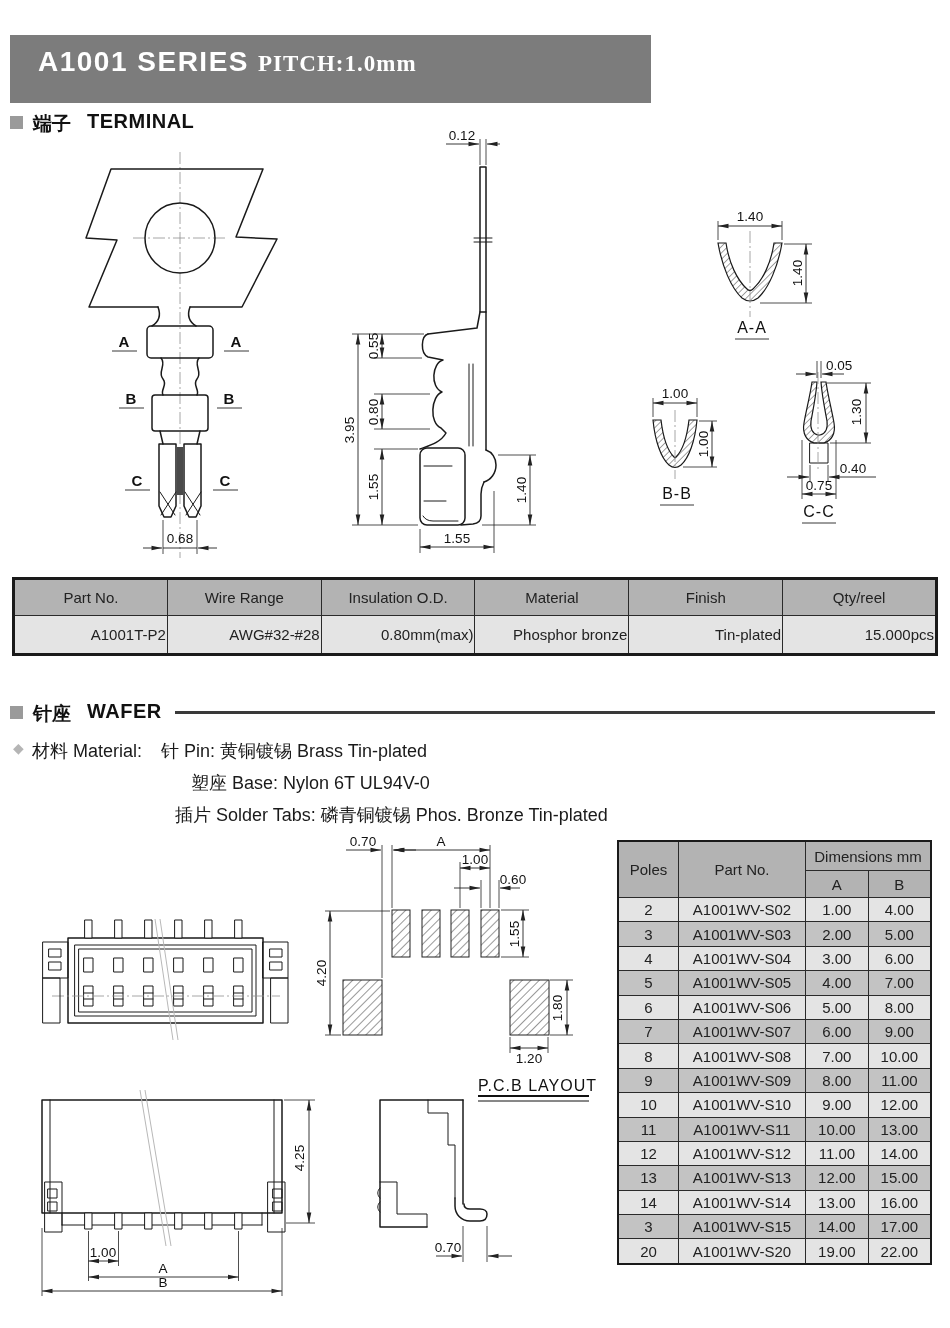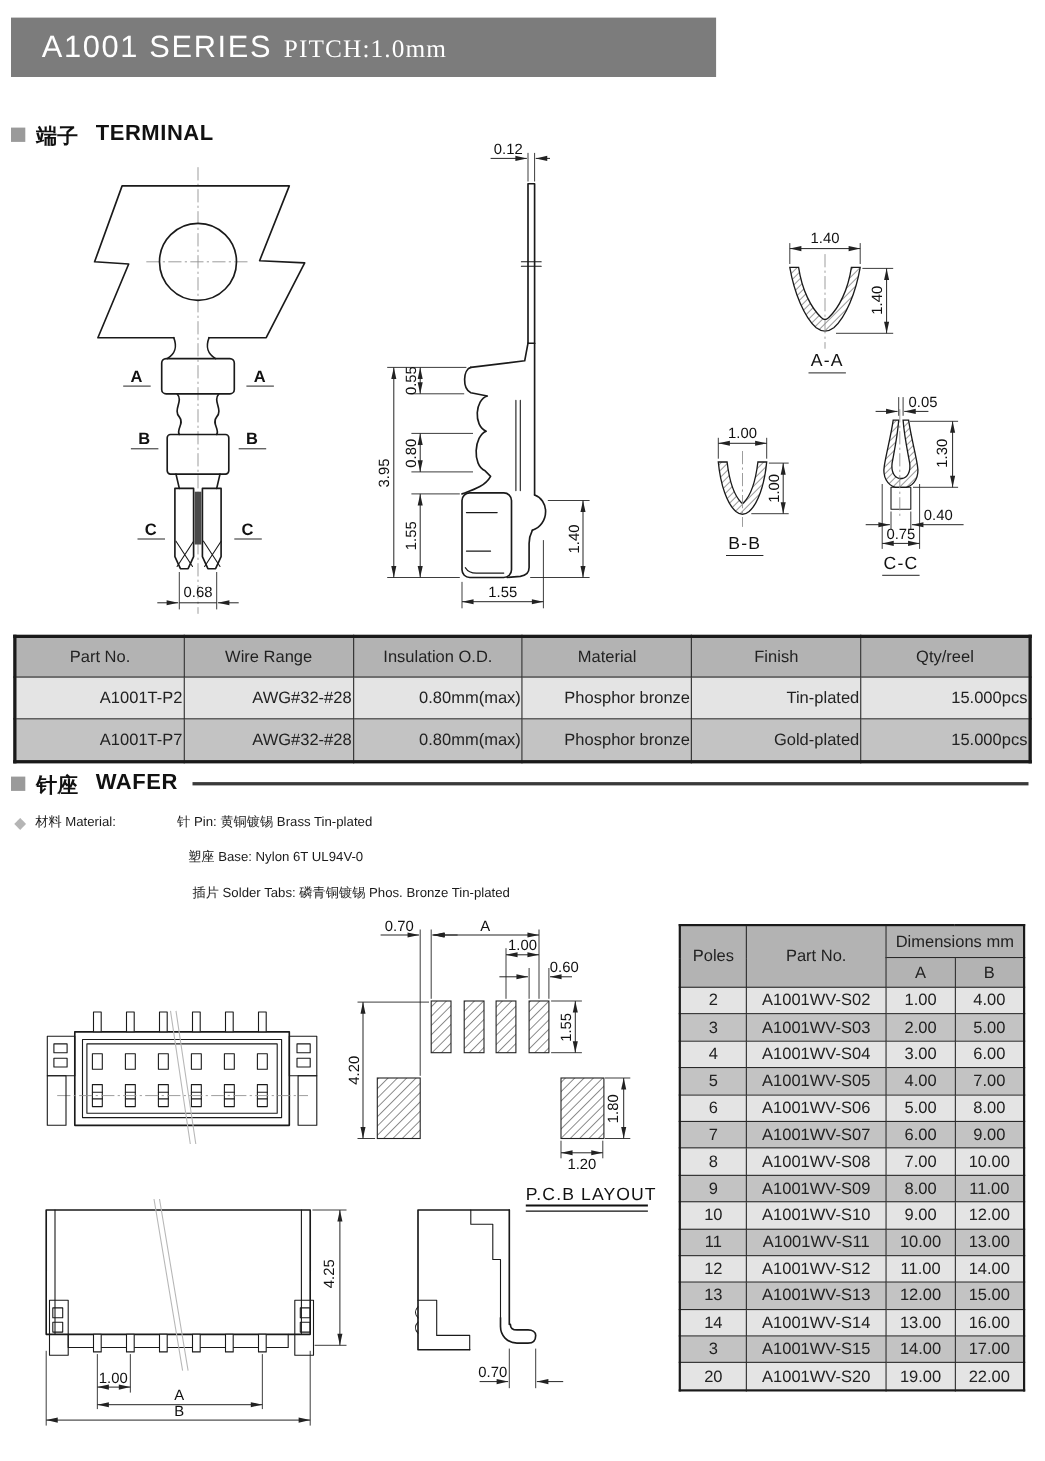--- a/index.html
+++ b/index.html
@@ -1,26 +1,26 @@
 <!DOCTYPE html>
 <html style="--bar: #7c7c7c; --th: #b3b3b3; --rl: #e4e4e4; --rd: #c3c3c3; --bullet: #9a9a9a;"><head>
 <meta charset="utf-8">
 <style>
   html,body{margin:0;padding:0;}
   body{width:950px;height:1328px;position:relative;background:#fff;font-family:"Liberation Sans",sans-serif;overflow:hidden;}
   .abs{position:absolute;}
-  .bar{left:10px;top:16px;width:641px;height:54px;background:var(--bar,#7c7c7c);}
+  .bar{left:10px;top:35px;width:641px;height:68px;background:var(--bar,#7c7c7c);font-weight:bold;}
   .bar-series{position:absolute;left:28px;top:11px;font-size:28px;letter-spacing:1.5px;color:#fff;}
   .bar-pitch{position:absolute;left:248px;top:16px;font-size:23px;color:#fff;font-family:"Liberation Serif",serif;letter-spacing:1px;}
   .sq{width:13px;height:13px;background:var(--bullet,#9a9a9a);}
   .sec-cn{font-size:19px;font-weight:bold;color:#111;}
   .sec-en{font-size:20px;font-weight:bold;color:#111;letter-spacing:0.5px;}
   .sec-line{height:3px;background:#3a3a3a;}
   .diamond{color:#b5b5b5;font-size:14px;}
-  .mat{font-size:12px;color:#1a1a1a;}
+  .mat{font-size:18px;color:#1a1a1a;}
   table{border-collapse:collapse;position:absolute;text-align:center;color:#222;}
   .t1{left:12px;top:577px;width:926px;border:3px solid #1a1a1a;font-size:15px;table-layout:fixed;}
   .t1 th{background:var(--th,#b3b3b3);height:33px;border:1px solid #2a2a2a;font-weight:normal;font-size:15px;}
   .t1 td{height:35px;border:1px solid #2a2a2a;text-align:right;}
   .t1 tbody tr:nth-child(odd){background:var(--rl,#e4e4e4);}
   .t1 tbody tr:nth-child(even){background:var(--rd,#c3c3c3);}
   .t2{left:617px;top:840px;width:315px;border:2px solid #1a1a1a;font-size:15px;table-layout:fixed;}
   .t2 th{background:var(--th,#b3b3b3);border:1px solid #2a2a2a;font-weight:normal;font-size:15px;}
   .t2 td{border:1px solid #2a2a2a;height:23.4px;padding:0;}
   .t2 tbody tr:nth-child(odd){background:var(--rl,#e4e4e4);}
@@ -49,49 +49,41 @@
 <span class="abs sec-en" style="left:87px;top:110px;">TERMINAL</span>
 
 <div class="abs sq" style="left:10px;top:706px;"></div>
 <span class="abs sec-cn" style="left:33px;top:701px;">针座</span>
 <span class="abs sec-en" style="left:87px;top:700px;">WAFER</span>
 <div class="abs sec-line" style="left:175px;top:711px;width:760px;"></div>
 
 <span class="abs diamond" style="left:13px;top:740px;">◆</span>
 <span class="abs mat" style="left:32px;top:739px;">材料 Material:</span>
 <span class="abs mat" style="left:161px;top:739px;">针 Pin: 黄铜镀锡 Brass Tin-plated</span>
-<span class="abs mat" style="left:171px;top:771px;">塑座 Base: Nylon 6T UL94V-0</span>
+<span class="abs mat" style="left:191px;top:771px;">塑座 Base: Nylon 6T UL94V-0</span>
 <span class="abs mat" style="left:175px;top:803px;">插片 Solder Tabs: 磷青铜镀锡 Phos. Bronze Tin-plated</span>
 
 <table class="t1">
   <thead>
     <tr>
       <th>Part No.</th>
       <th>Wire Range</th>
       <th>Insulation O.D.</th>
       <th>Material</th>
       <th>Finish</th>
       <th>Qty/reel</th>
     </tr>
   </thead>
   <tbody id="t1body">
       <tr>
         <td>A1001T-P2</td>
         <td>AWG#32-#28</td>
         <td>0.80mm(max)</td>
         <td>Phosphor bronze</td>
         <td>Tin-plated</td>
-        <td>15.000pcs</td>
-      </tr>
-      <tr>
-        <td>A1001T-P7</td>
-        <td>AWG#32-#28</td>
-        <td>0.80mm(max)</td>
-        <td>Phosphor bronze</td>
-        <td>Gold-plated</td>
         <td>15.000pcs</td>
       </tr>
     </tbody>
 </table>
 
 <table class="t2">
   <thead>
     <tr>
       <th class="col-poles" rowspan="2">Poles</th>
       <th class="col-part" rowspan="2">Part No.</th>

